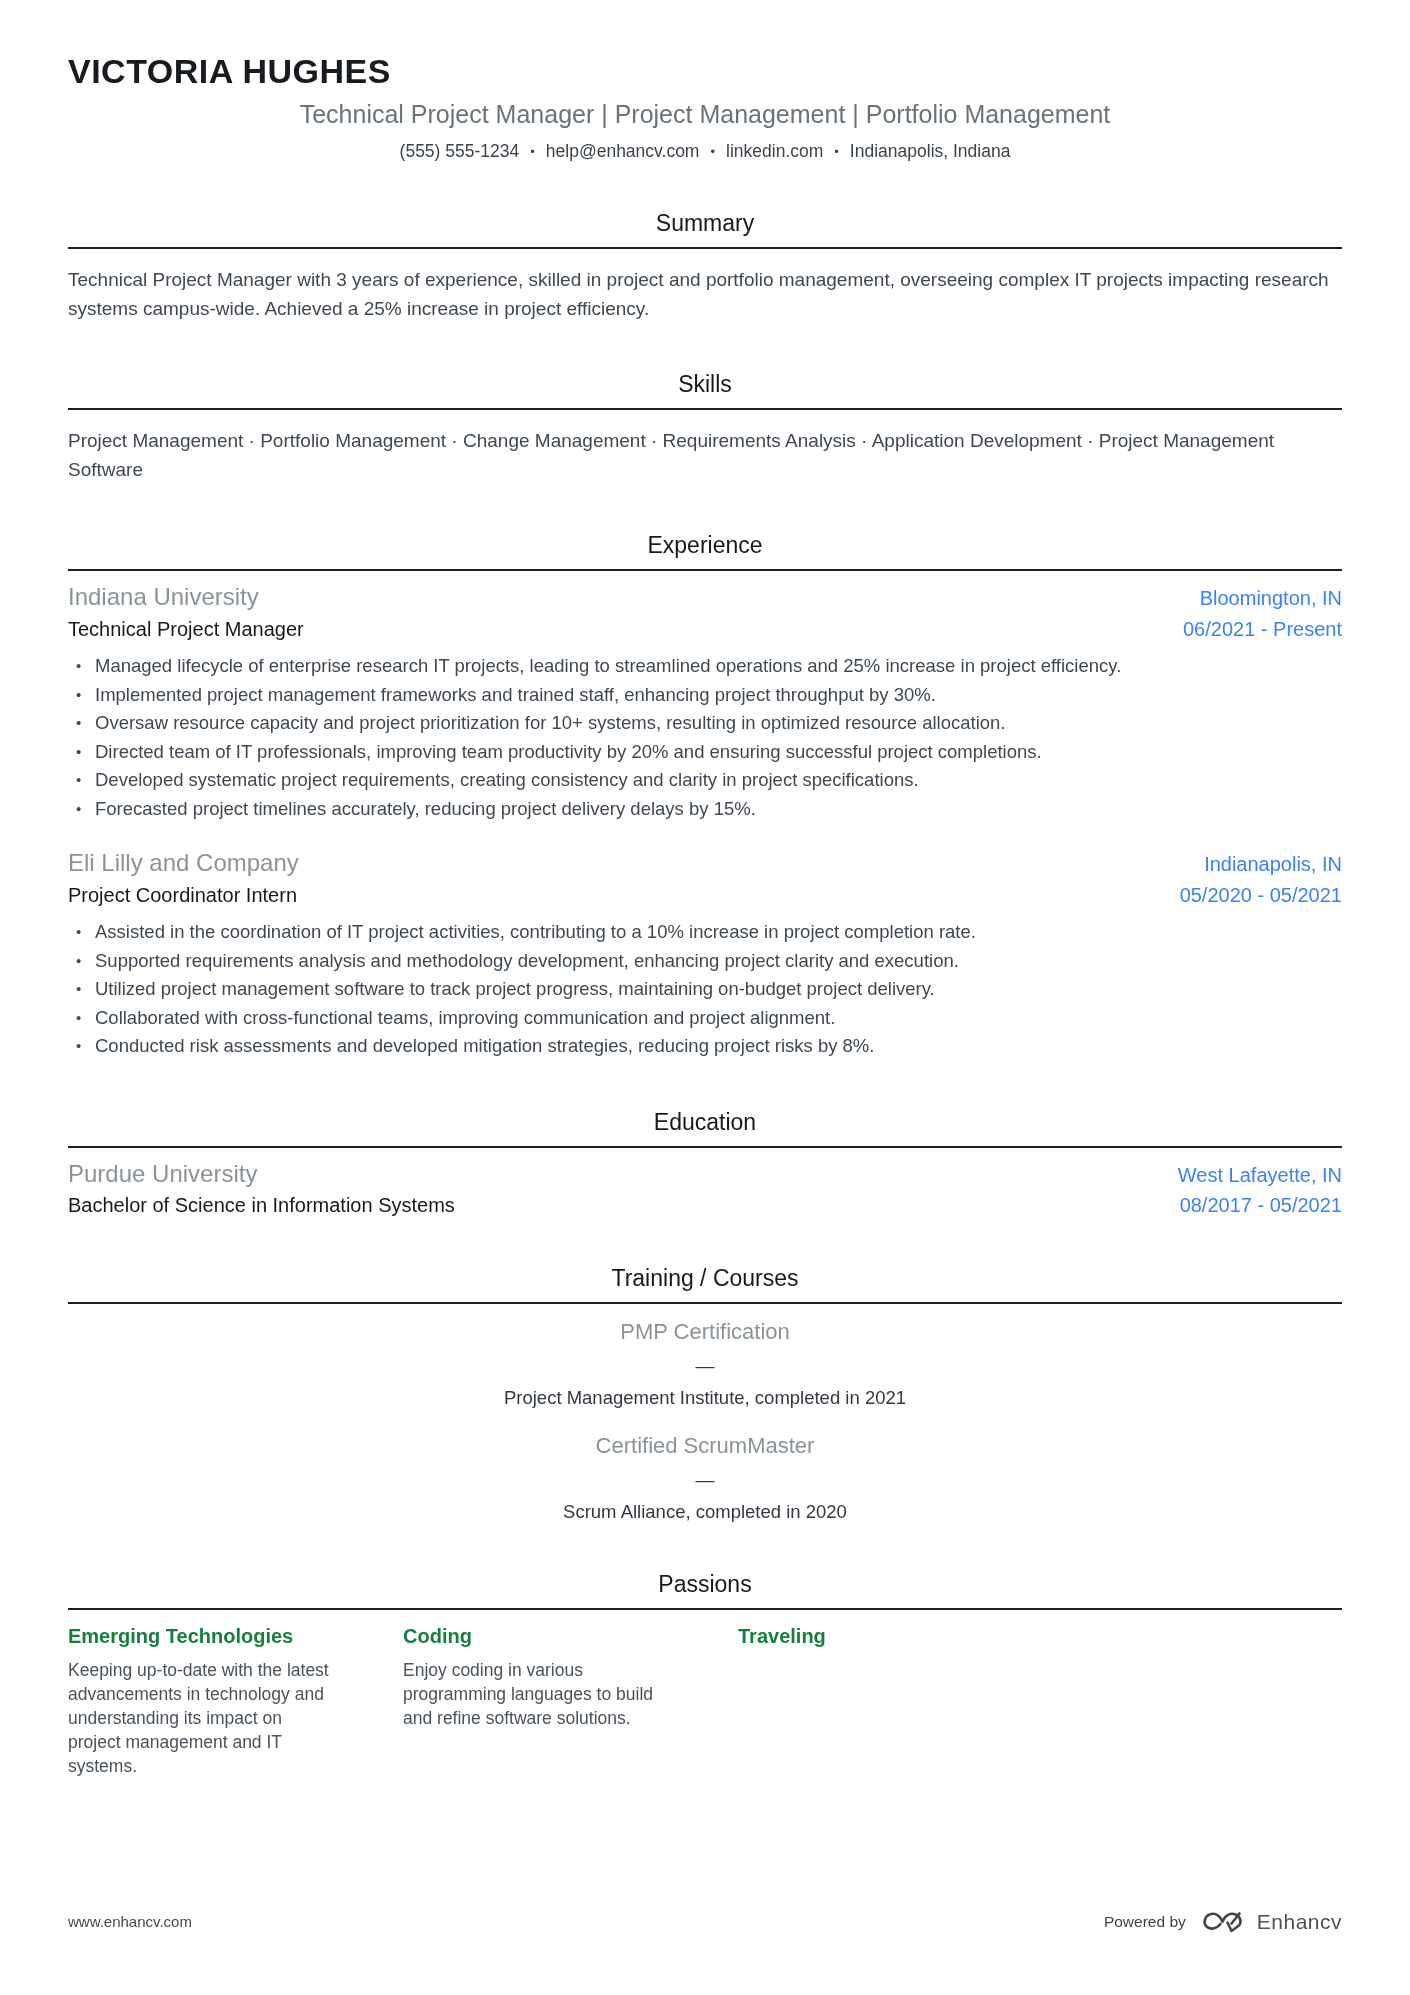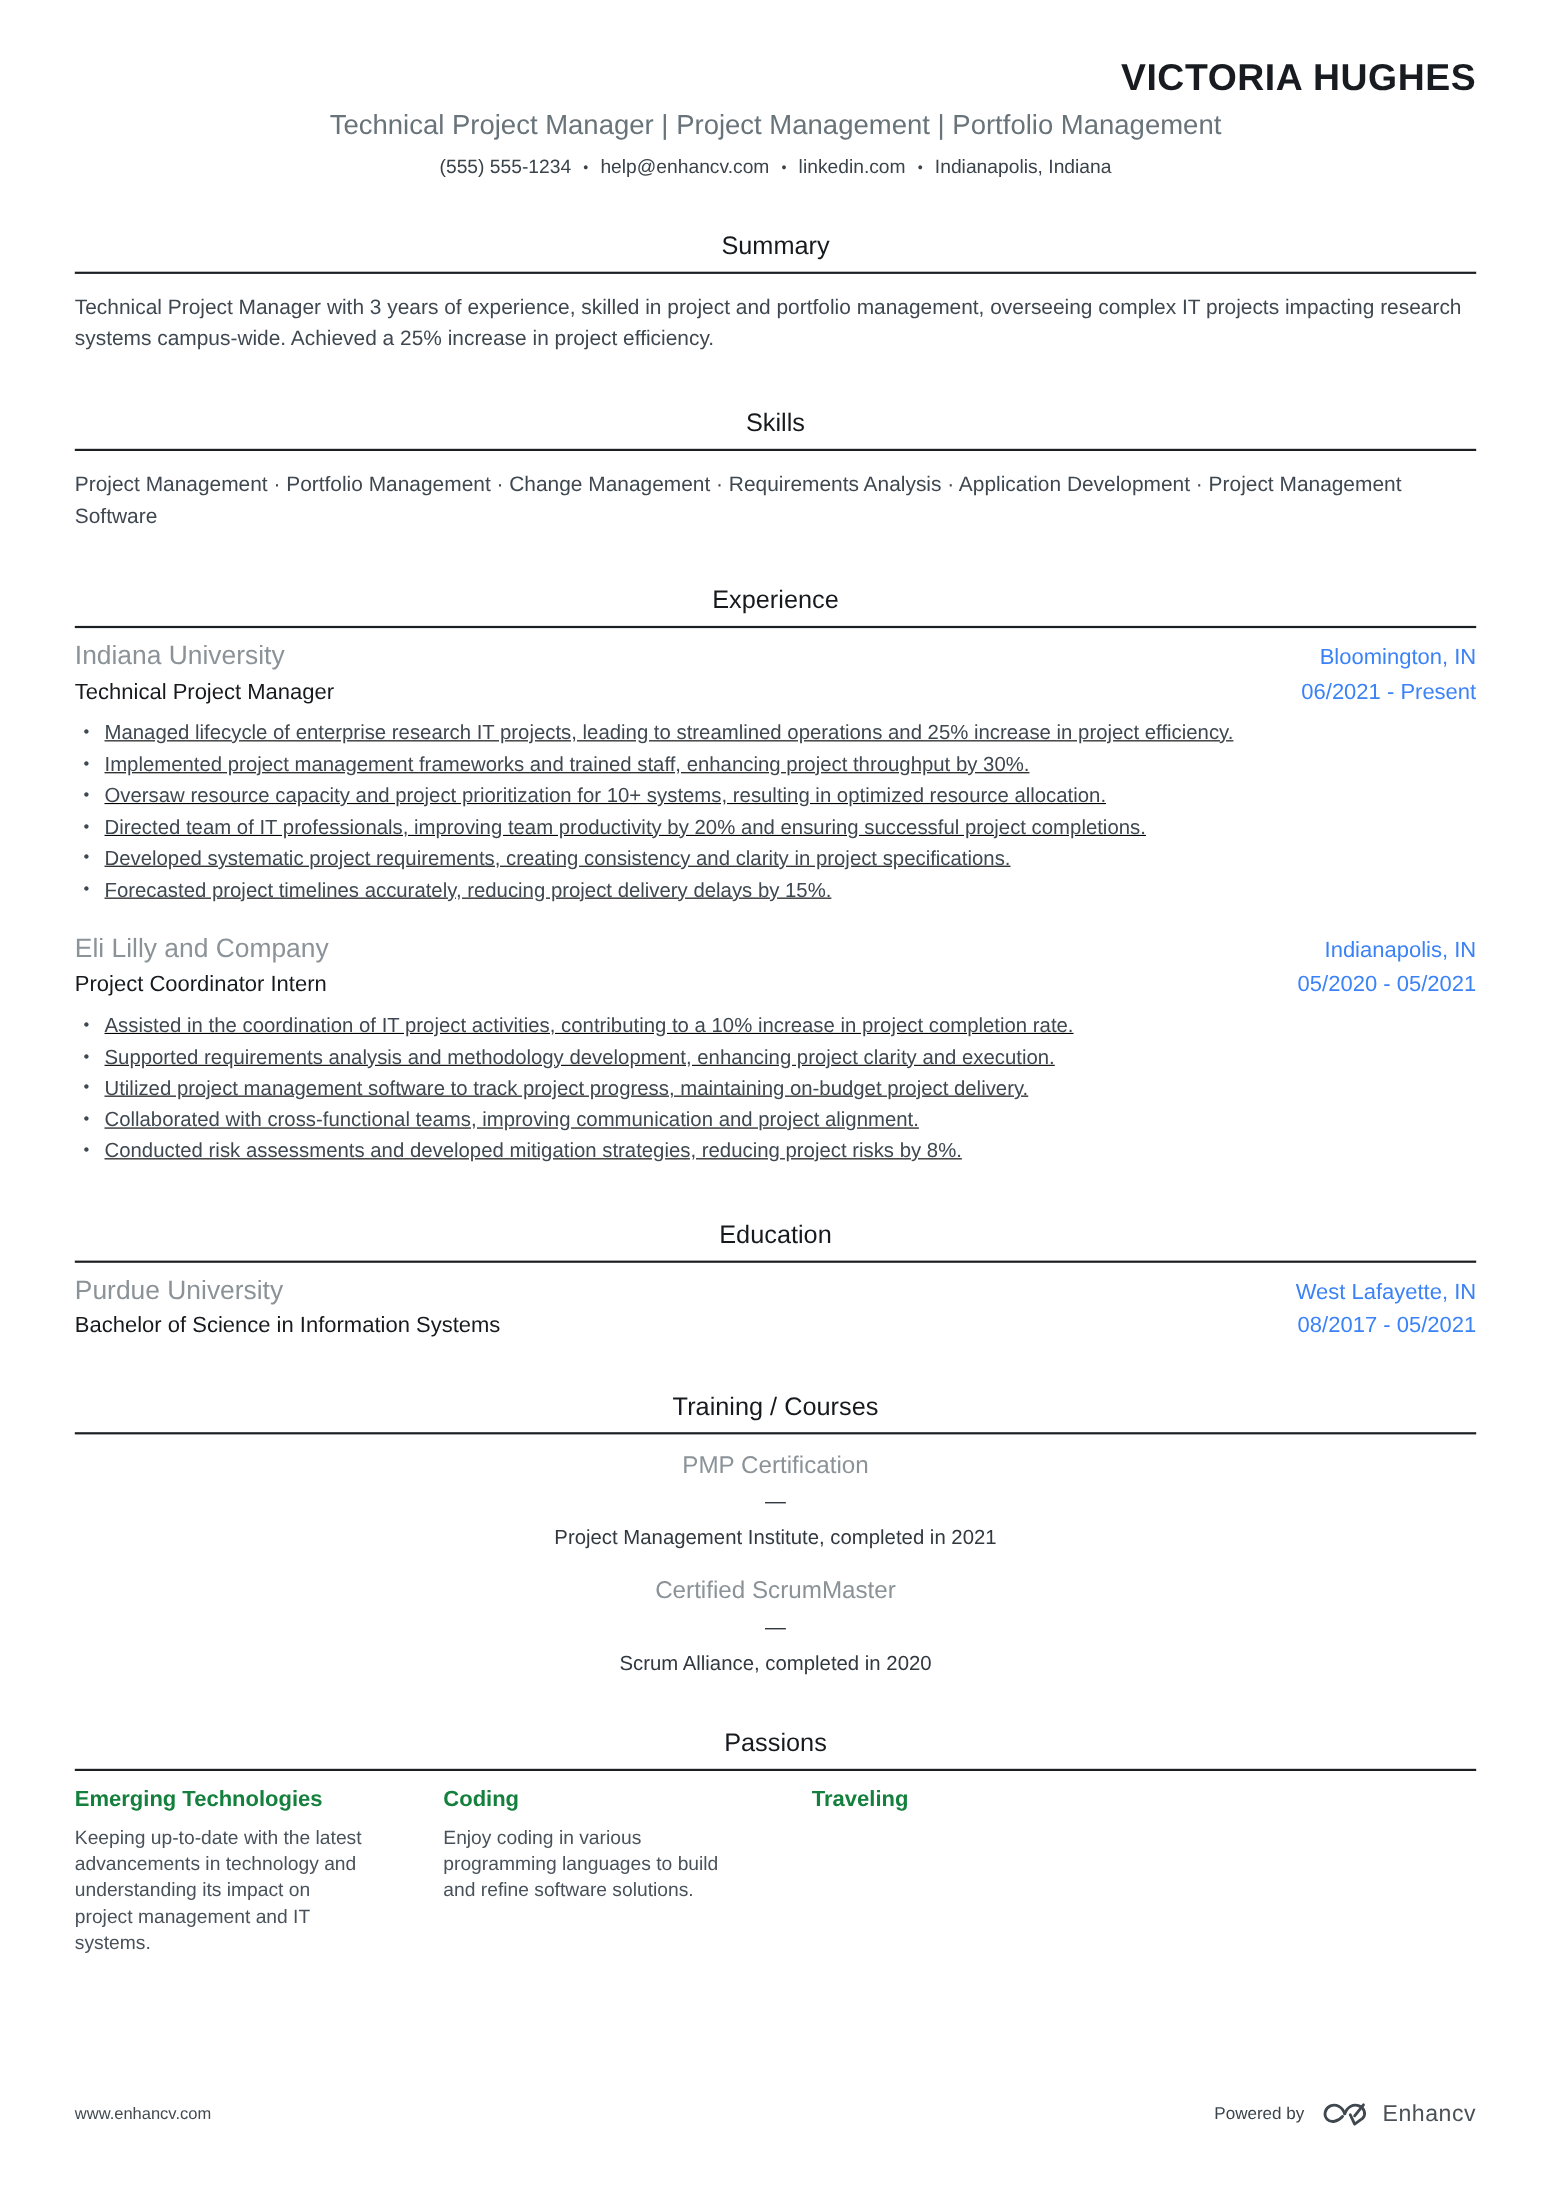--- a/index.html
+++ b/index.html
@@ -8,21 +8,21 @@
   .page {
     position:relative;
     width:1410px; height:1995px;
     background:#ffffff;
     padding:52px 68px 0 68px;
     overflow:hidden;
   }
 
   
   .name {
-    text-align:right; font-size:34px; font-weight:700;
+    text-align:left; font-size:34px; font-weight:700;
     color:#181c20; letter-spacing:.5px;
   }
   .headline {
     text-align:center; font-size:25px; font-weight:400;
     color:#68737a; margin-top:9px;
   }
   .contact-row {
     text-align:center; font-size:17.5px; color:#3b434a; margin-top:12px;
   }
   .contact-row .sep { margin:0 11px; font-size:13px; color:#3b434a; vertical-align:1px; }
@@ -37,21 +37,21 @@
   .para { font-size:19px; line-height:29px; color:#3f4850; }
 
   
   .job { margin-top:12px; }
   .job + .job { margin-top:26px; }
   .row { display:flex; justify-content:space-between; align-items:baseline; }
   .company { font-size:24px; color:#8b9398; font-weight:400; }
   .loc, .dates { font-size:20px; color:#3b82f6; }
   .job-title-row { margin-top:7px; }
   .job-title { font-size:20px; color:#16191d; }
-  ul.bullets { list-style:none; margin-top:11px;text-decoration:underline; }
+  ul.bullets { list-style:none; margin-top:11px; }
   ul.bullets li {
     position:relative; padding-left:27px;
     font-size:18.5px; line-height:28.5px; color:#3f4850;
   }
   ul.bullets li::before {
     content:"•"; position:absolute; left:8px; top:0;
     font-size:15px; line-height:28.5px; color:#3f4850;
   }
 
   

